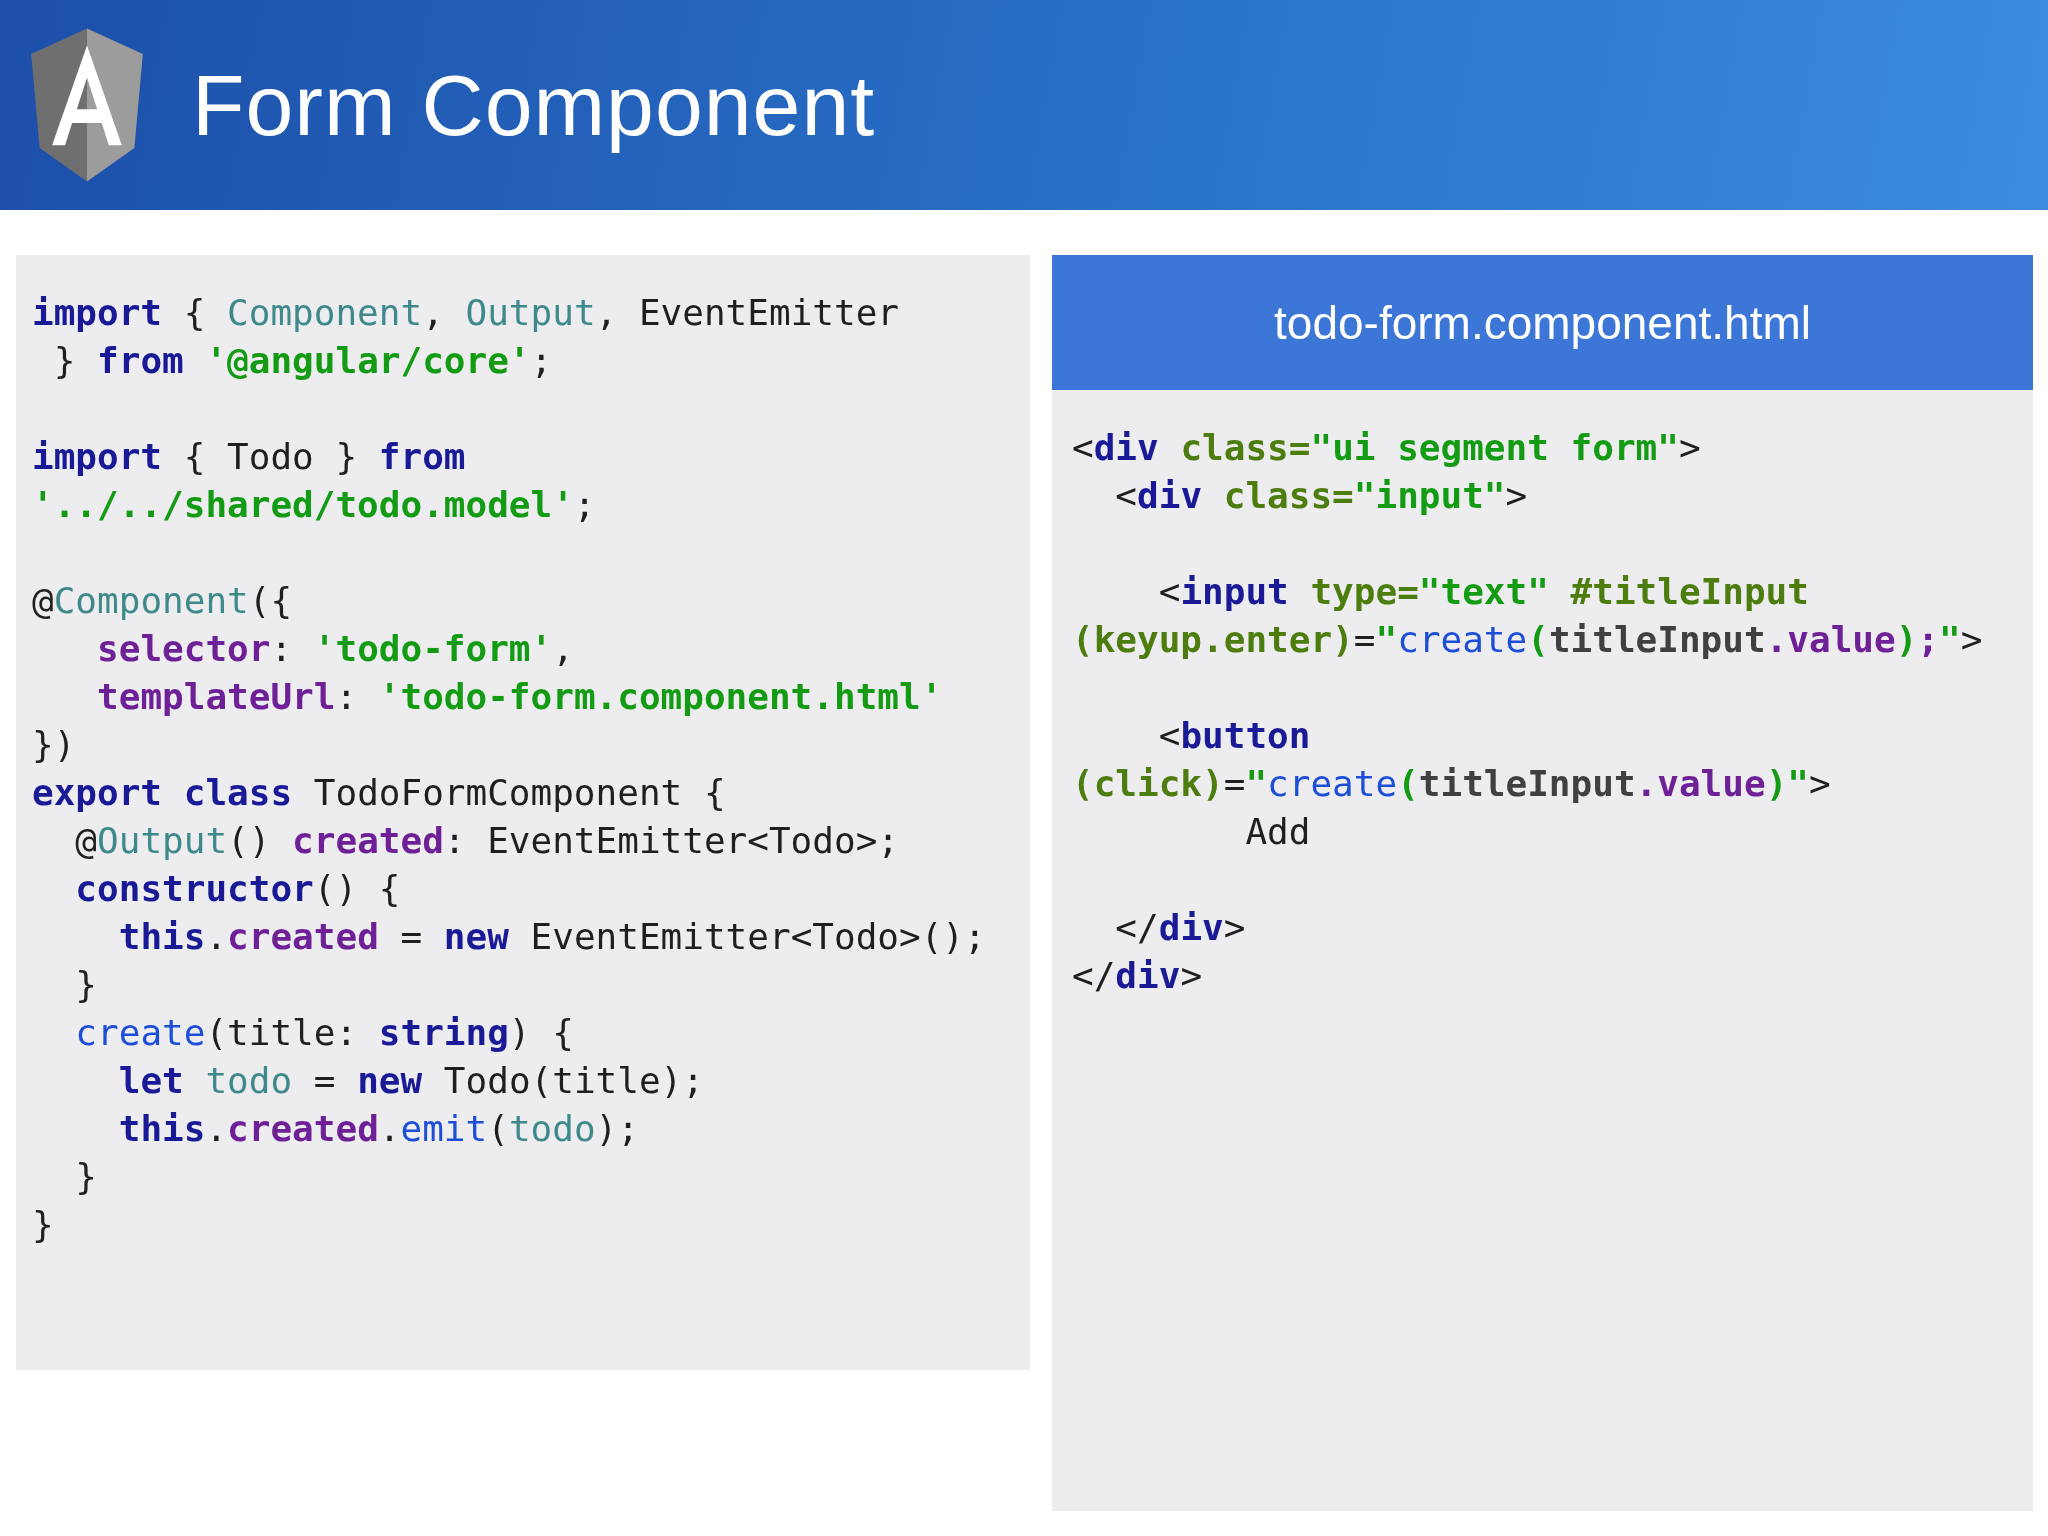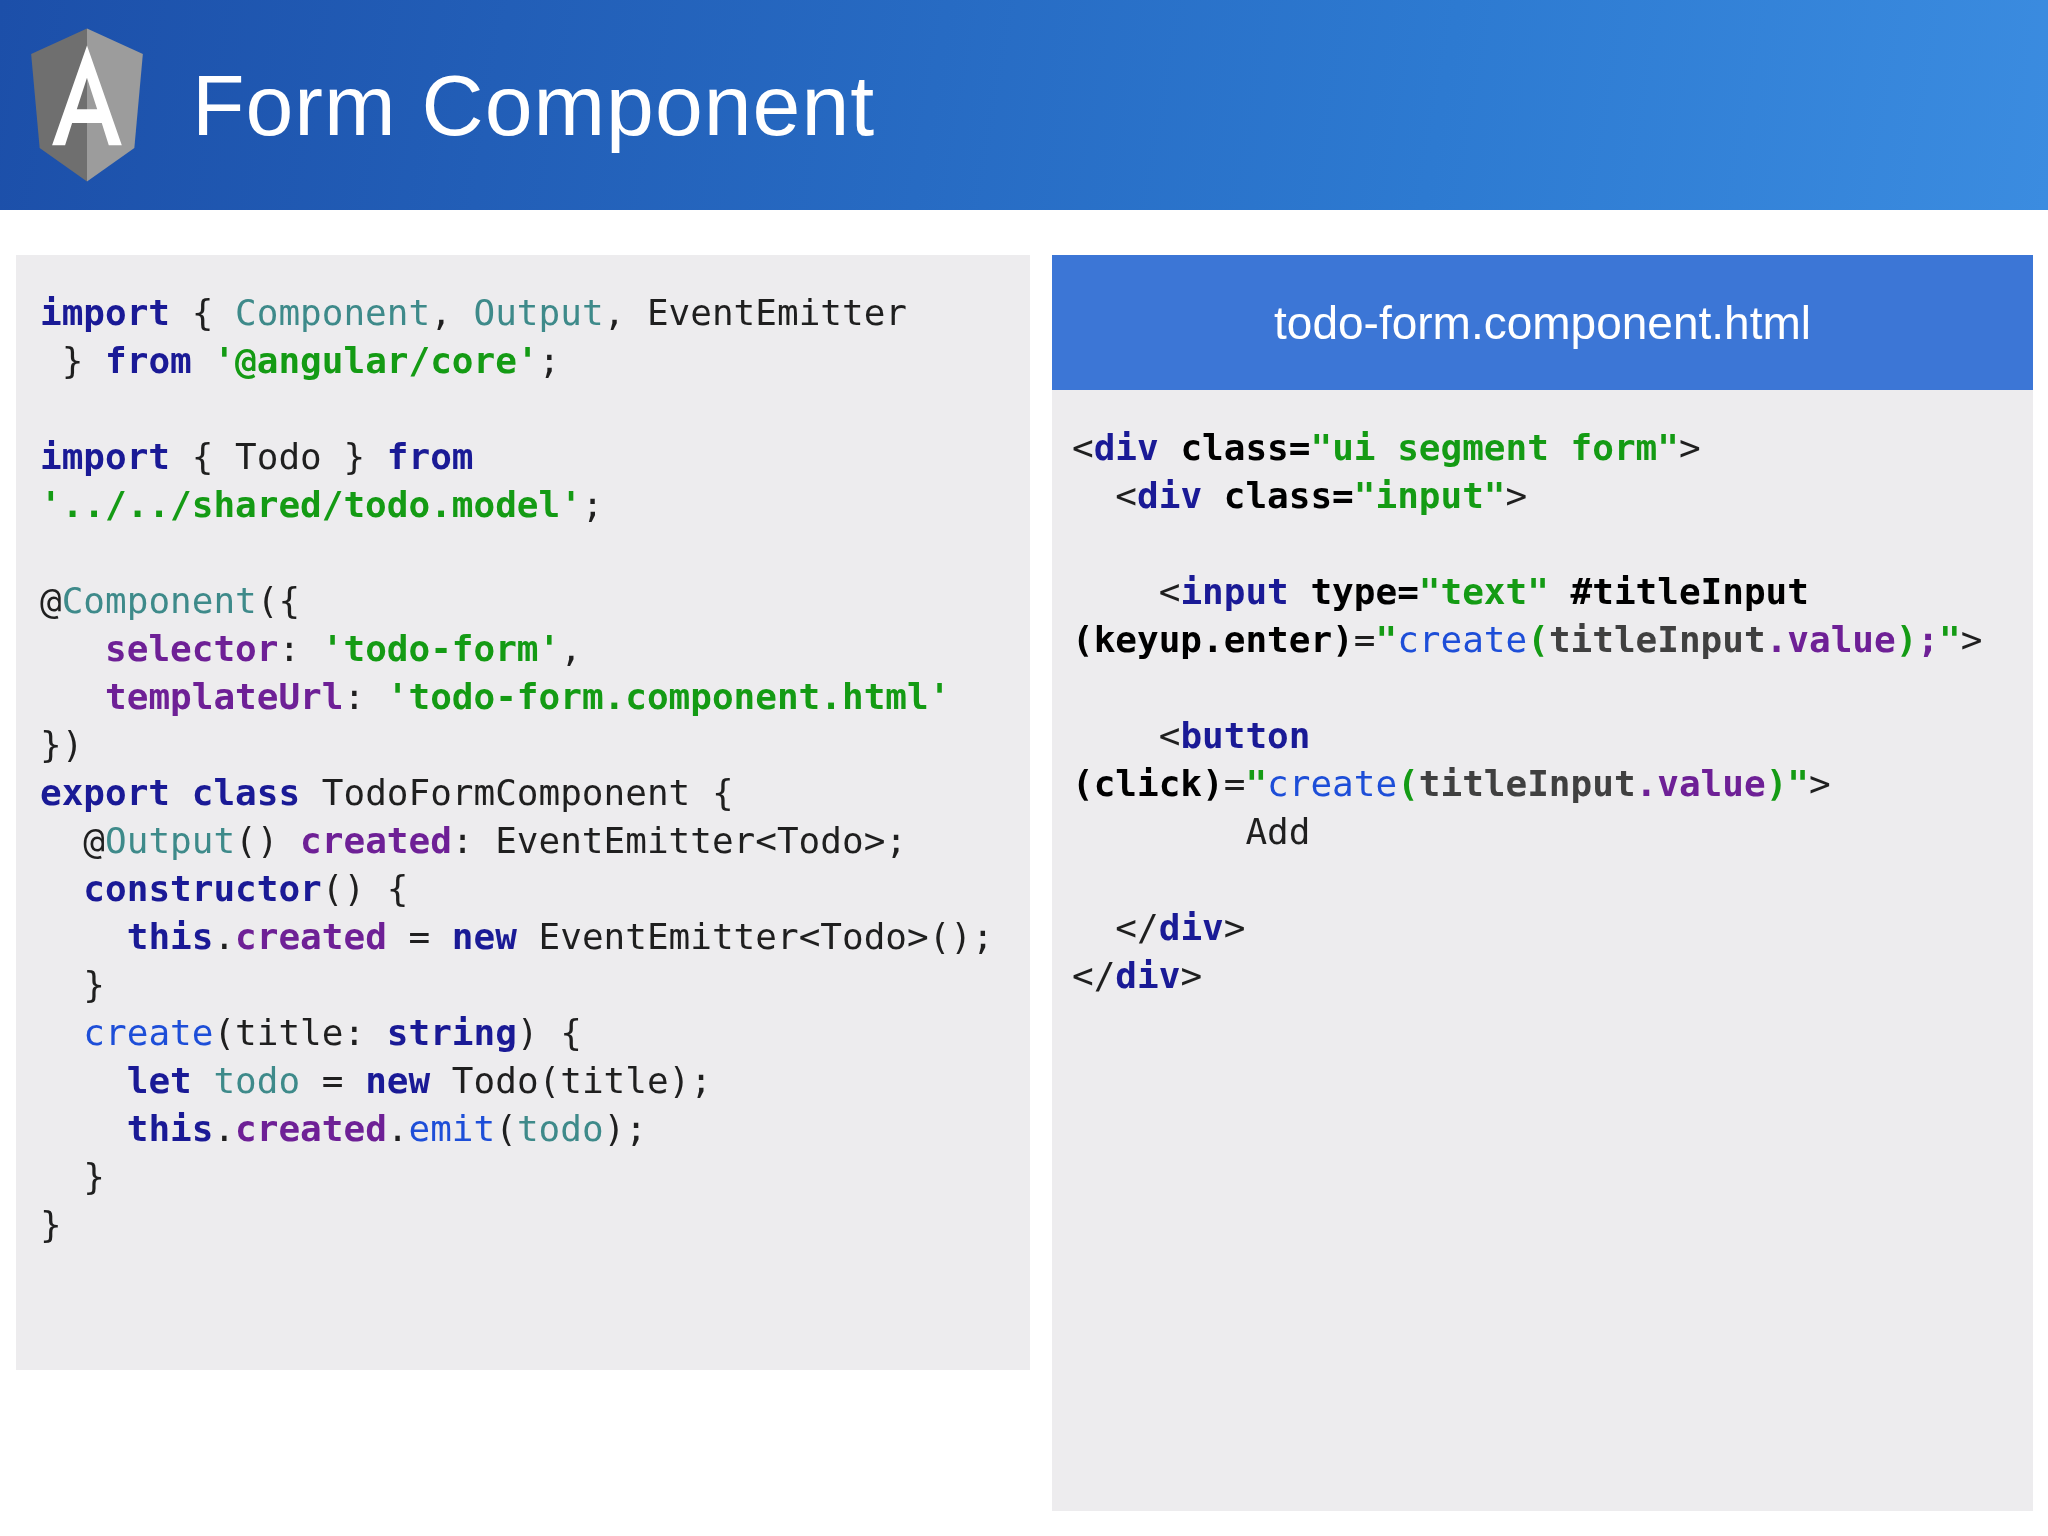--- a/index.html
+++ b/index.html
@@ -25,29 +25,29 @@
   .panel-title{
     height:135px;background:#3c76d6;color:#ffffff;font-size:46px;font-weight:400;
     display:flex;align-items:center;justify-content:center;
   }
   .code{
     background:#edecee;height:calc(100% - 135px);
     padding-top:34px;box-sizing:border-box;
     font-family:"DejaVu Sans Mono",monospace;font-size:36px;line-height:48px;
   }
   .code-line{white-space:pre;height:48px;}
-  .panel-left  .code-line{padding-left:24px;}
+  .panel-left  .code-line{padding-left:16px;}
   .panel-right .code-line{padding-left:20px;}
   
   .tok-kw  {color:#1a1a96;font-weight:bold;}           
   .tok-typ {color:#3e8a8a;}                            
   .tok-str {color:#149b14;font-weight:bold;}           
   .tok-prop{color:#6e2096;font-weight:bold;}           
   .tok-fn  {color:#1d4ed8;}                            
-  .tok-attr{color:#000000;font-weight:bold;}           
+  .tok-attr{color:#4d7c0f;font-weight:bold;}           
   .tok-var {color:#404040;font-weight:bold;} 
   .tok-pln {color:#1f1f1f;}                            
 </style>
 </head>
 <body>
 
 <div class="top-header">
   <svg class="angular-logo" viewBox="30 28 190 204" preserveAspectRatio="none" aria-hidden="true">
     <polygon fill="#6f6f6f" points="125,30 31.9,63.2 46.1,186.3 125,230"></polygon>
     <polygon fill="#9c9c9c" points="125,30 218.1,63.2 203.9,186.3 125,230"></polygon>

